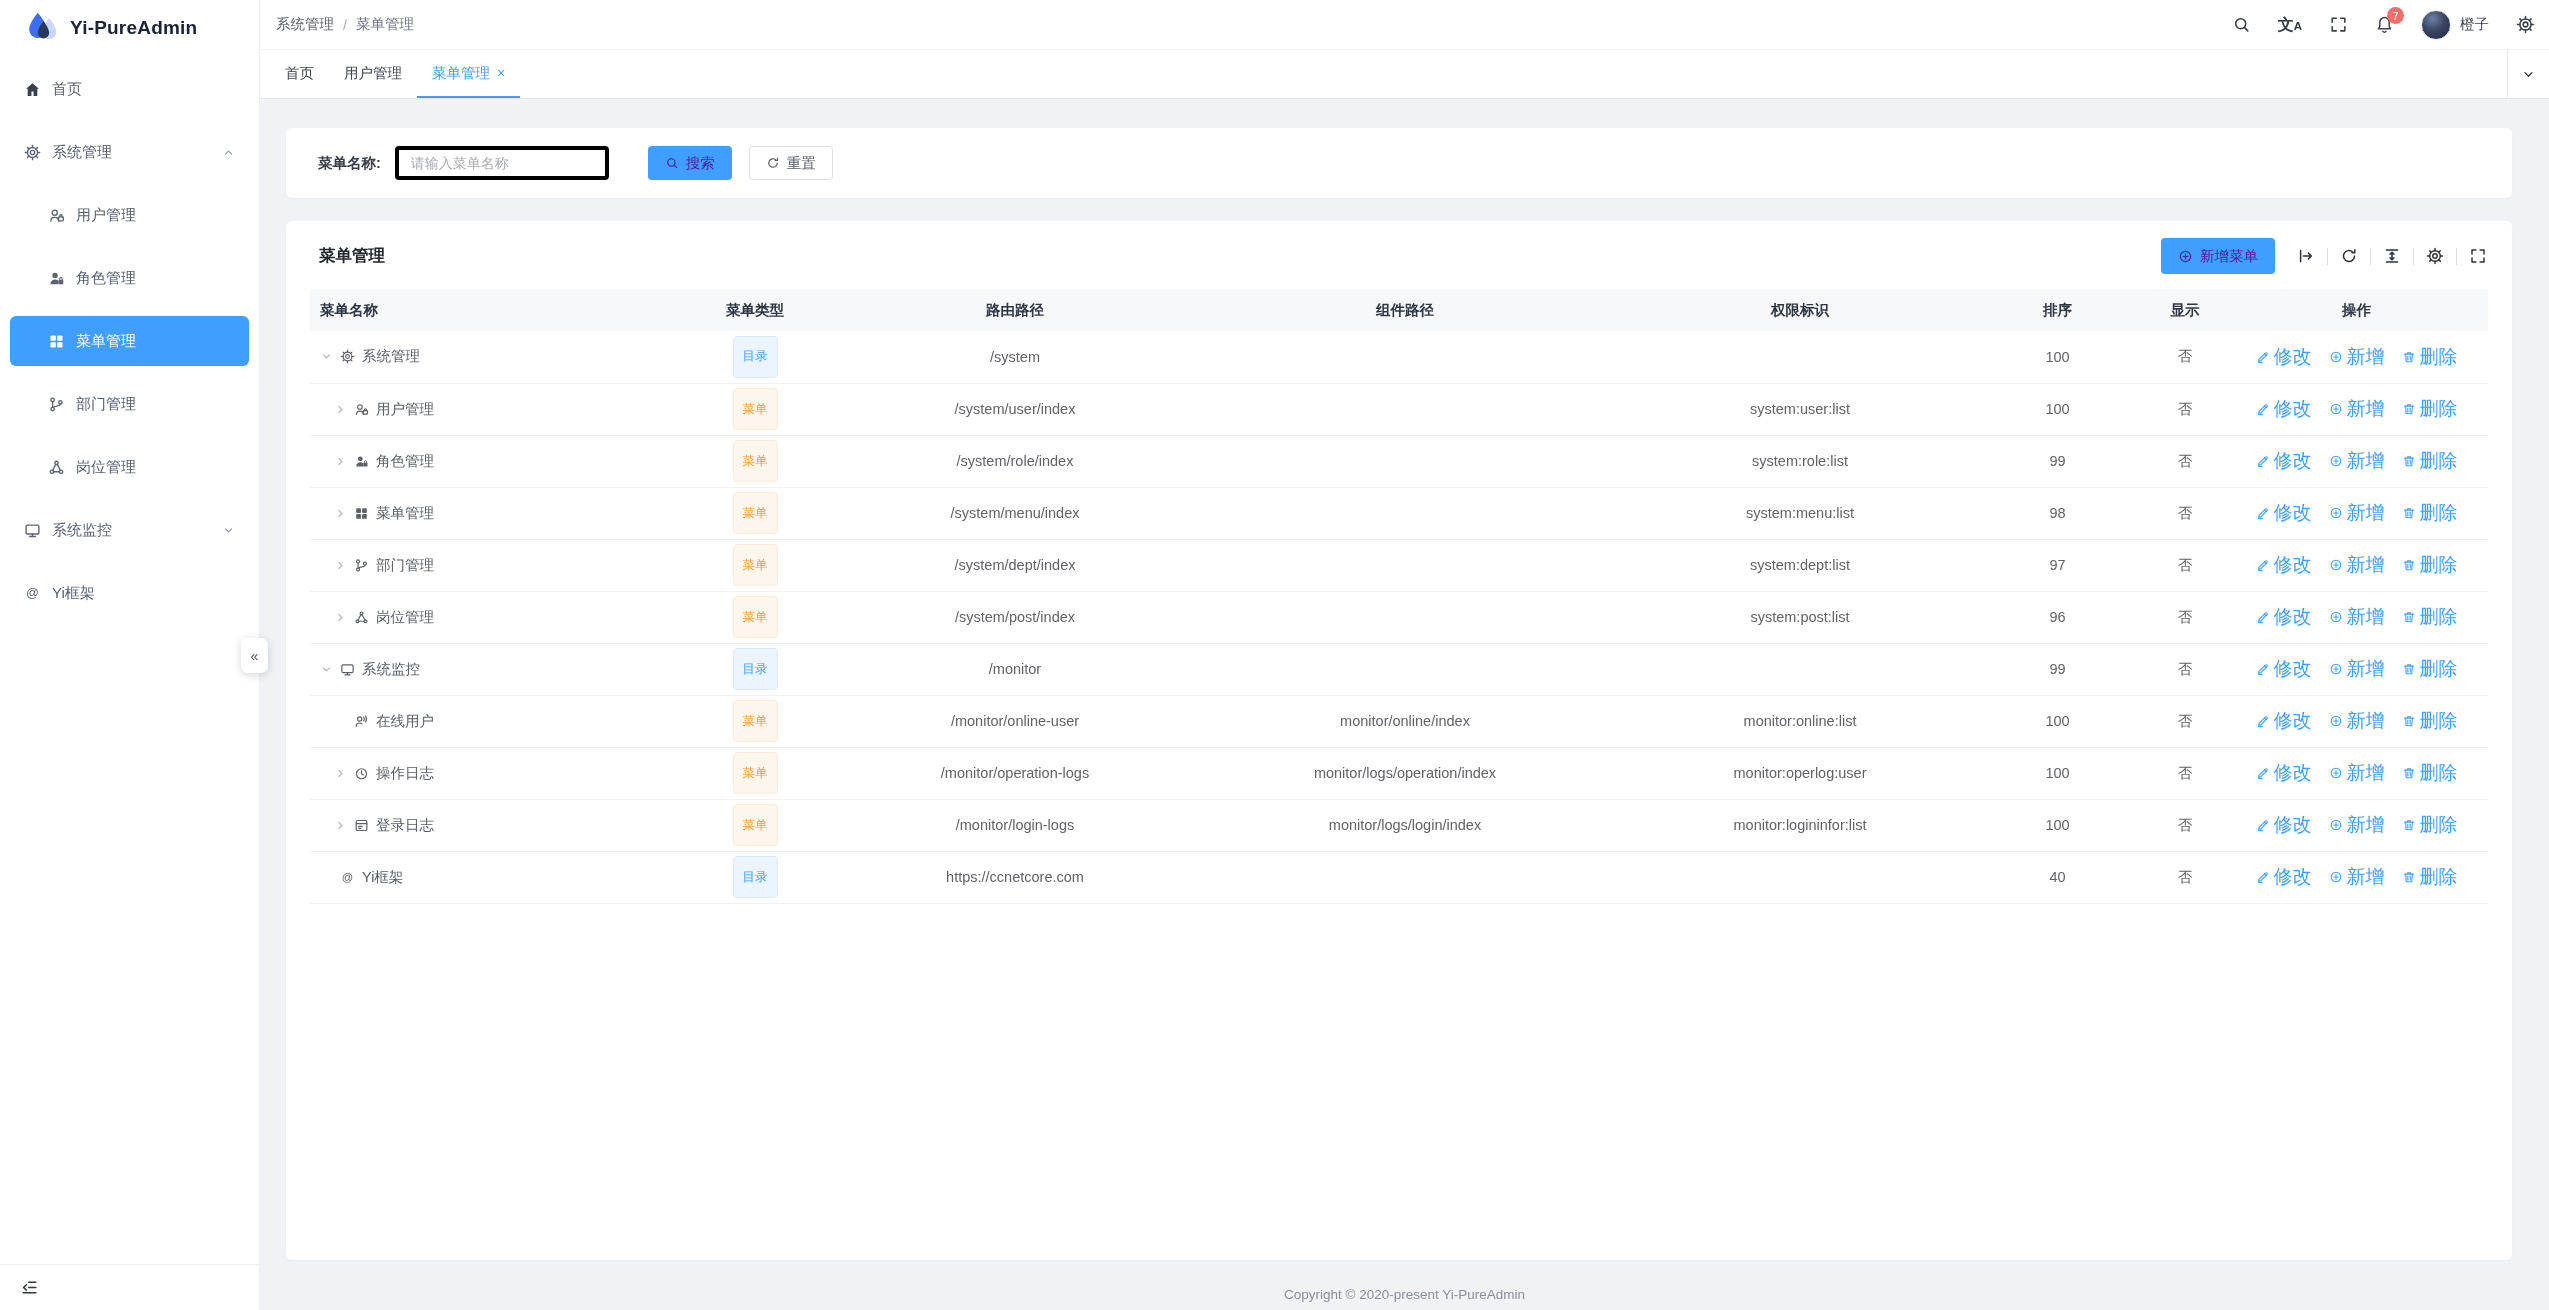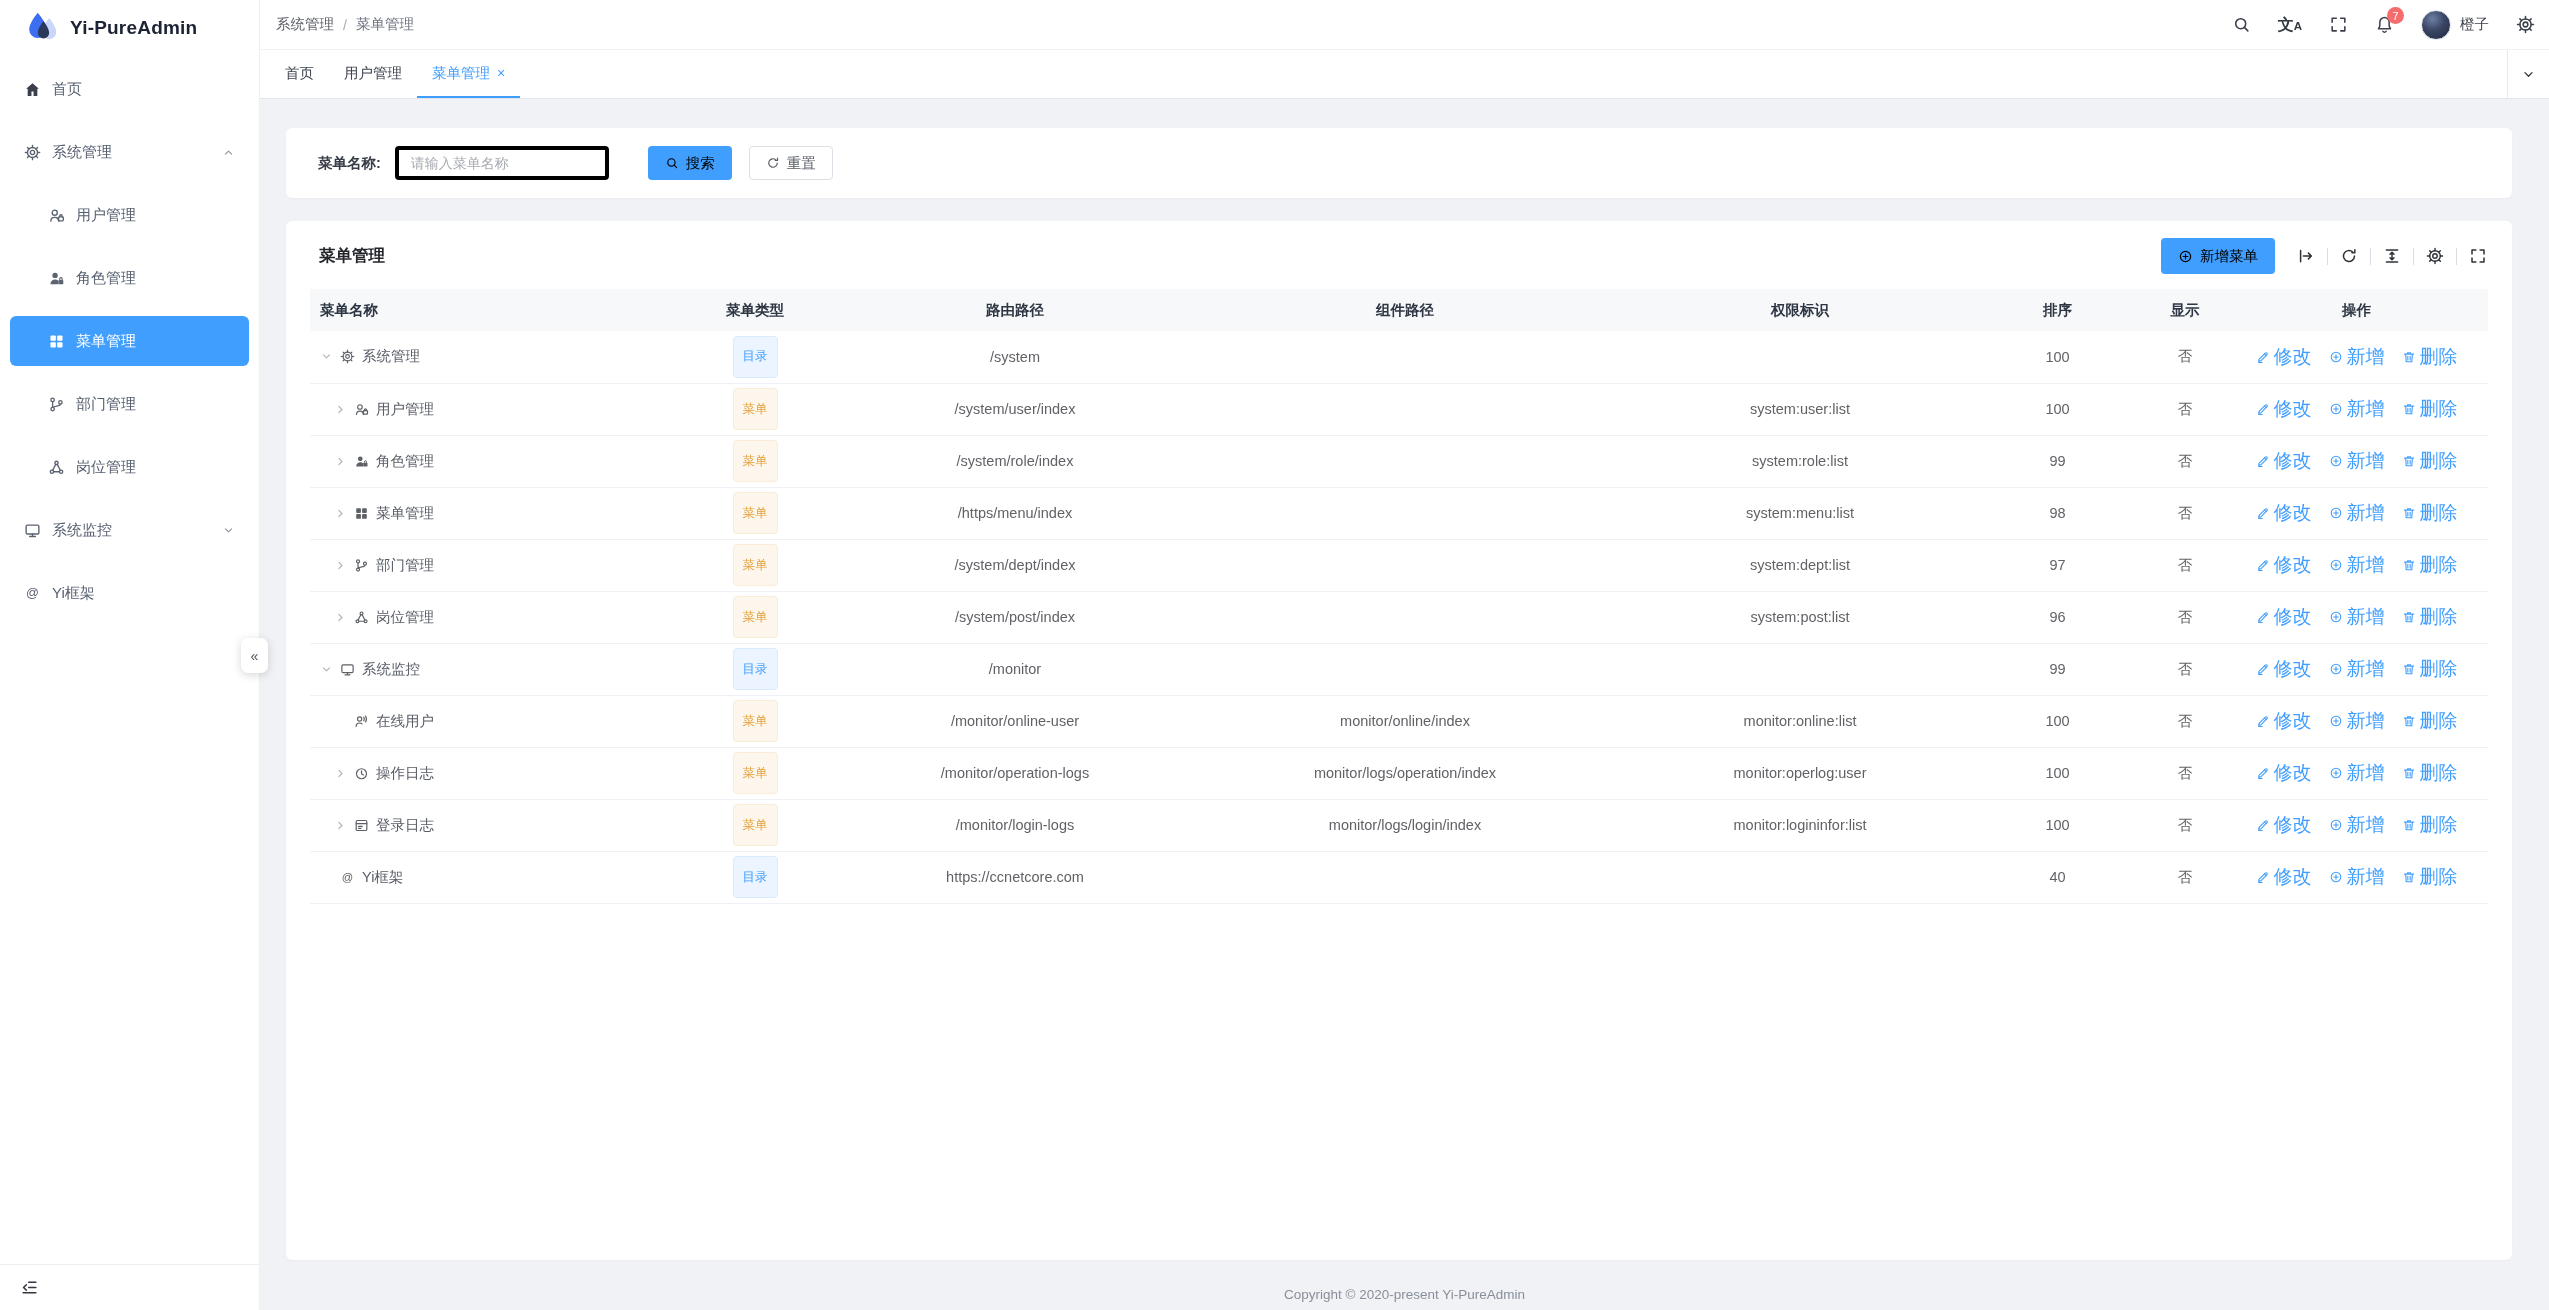--- a/index.html
+++ b/index.html
@@ -57,21 +57,21 @@
   .tab-more svg{ width:15px; height:15px; color:#33373f; }
 
   .content{ flex:1; min-height:0; background:var(--bg-page); padding:29px 37px 0 26px; display:flex; flex-direction:column; }
 
   .search-card{ flex:0 0 70px; background:#fff; border-radius:6px; display:flex; align-items:center; padding-left:32px; margin-bottom:23px; box-shadow:0 1px 2px rgba(0,0,0,.03); }
   .search-label{ font-size:14.5px; font-weight:700; color:#383d47; margin-right:14px; }
   .search-input{ width:214px; height:34px; border:4px solid #000000; border-radius:4px; padding:0 12px; font-size:14px; color:#606266; outline:none; font-family:inherit; }
   .search-input::placeholder{ color:#a8abb2; }
   .btn{ height:34px; display:inline-flex; align-items:center; gap:7px; padding:0 16px; border-radius:4px; font-size:14.5px; border:1px solid transparent; cursor:pointer; font-family:inherit; }
   .btn .bic{ width:14px; height:14px; }
-  .btn-primary{ background:var(--primary); color:#000000; }
+  .btn-primary{ background:var(--primary); color:#4c1d95; }
   .btn-plain{ background:#fff; border-color:#dcdfe6; color:#595e66; }
   .btn-search{ margin-left:39px; }
   .btn-reset{ margin-left:17px; }
 
   .table-card{ flex:1; min-height:0; background:#fff; border-radius:6px; margin-bottom:18px; display:flex; flex-direction:column; box-shadow:0 1px 2px rgba(0,0,0,.03); overflow:hidden; }
   .card-head{ height:64px; flex:none; display:flex; align-items:center; padding:6px 25px 0 33px; }
   .card-title{ font-size:16.5px; font-weight:700; color:#24262b; }
   .card-tools{ margin-left:auto; display:flex; align-items:center; }
   .btn-add{ height:36px; margin-right:22px; }
   .btn-add .bic{ width:15px; height:15px; }
@@ -582,21 +582,21 @@
                       <svg class="ic row-chev">
                         <use href="#i-chevRight"></use>
                       </svg>
                       <svg class="ic row-ic">
                         <use href="#i-grid"></use>
                       </svg>
                       <span class="row-name">菜单管理</span>
                     </div>
                   </td>
                   <td><span class="tag tag-menu">菜单</span></td>
-                  <td>/https/menu/index</td>
+                  <td>/system/menu/index</td>
                   <td></td>
                   <td>system:menu:list</td>
                   <td>98</td>
                   <td>否</td>
                   <td>
                     <div class="ops">
                       <a class="op">
                         <svg class="ic oic">
                           <use href="#i-edit"></use>
                         </svg>

